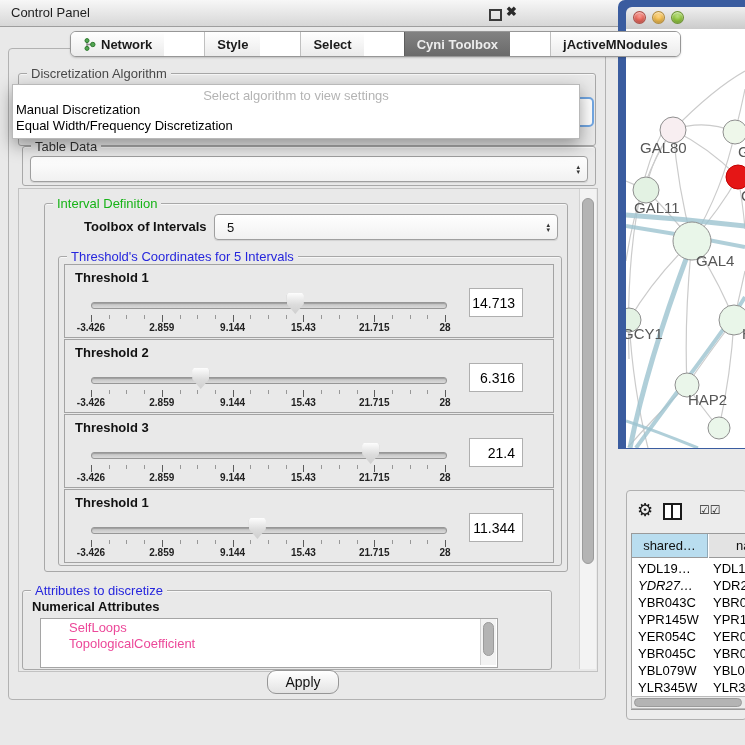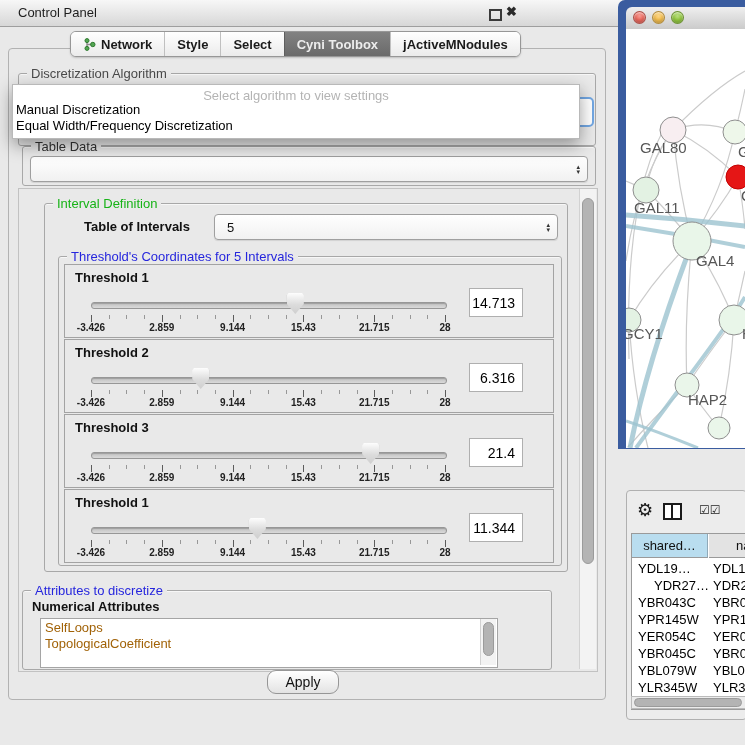--- a/index.html
+++ b/index.html
@@ -2,21 +2,21 @@
 <html><head>
 <meta charset="utf-8">
 <style>
   html,body{margin:0;padding:0;background:#e9e9e9;}
   #root{position:relative;width:745px;height:745px;overflow:hidden;
         font-family:"Liberation Sans",sans-serif;background:#e9e9e9;}
   .abs{position:absolute;}
   
   .titlebar{left:0;top:0;width:622px;height:26px;
     background:linear-gradient(#f7f7f7,#d7d7d7);border-bottom:1px solid #9e9e9e;}
-  .titlebar .wtitle{position:absolute;left:18px;top:5px;font-size:13px;color:#1d1d1d;}
+  .titlebar .wtitle{position:absolute;left:11px;top:5px;font-size:13px;color:#1d1d1d;}
   .float-ico{position:absolute;left:489px;top:9px;width:9px;height:8px;border:2px solid #3a3a3a;}
   .close-ico{position:absolute;left:506px;top:4px;font-size:13px;color:#2a2a2a;font-weight:bold;}
   
   .tabbar{display:flex;border:1px solid #979797;border-radius:6px;overflow:hidden;
     background:#fff;box-shadow:0 1px 2px rgba(0,0,0,.18);}
   .seg{font-size:13px;font-weight:600;color:#1a1a1a;padding:0 12px;line-height:23px;
     background:linear-gradient(#ffffff,#ebebeb);border-left:1px solid #c0c0c0;
     display:flex;align-items:center;gap:5px;white-space:nowrap;}
   .seg:first-child{border-left:none;}
   .seg.sel{background:linear-gradient(#828282,#6a6a6a);color:#ededed;border-color:#5e5e5e;}
@@ -60,21 +60,21 @@
   .tick.major{height:7px;background:#5c5c5c;}
   .tick.minor{height:4px;background:#979797;}
   .tlabel{position:absolute;top:57px;font-size:10px;font-weight:bold;color:#222;
     transform:translateX(-50%);white-space:nowrap;}
   .thr-value{position:absolute;left:404px;top:23px;width:54px;height:29px;background:#fff;
     border:1px solid #afafaf;font-size:14px;color:#000;text-align:right;line-height:29px;
     padding-right:7px;box-sizing:border-box;}
   
   .attr-list{left:40px;top:618px;width:456px;height:48px;background:#fff;
     border:1px solid #a5a5a5;overflow:hidden;}
-  .attr-item{font-size:13px;color:#a16207;padding:1px 0 0 4px;height:15px;line-height:15px;}
+  .attr-item{font-size:13px;color:#ec4899;padding:1px 0 0 28px;height:15px;line-height:15px;}
   
   .sbv{background:#f3f3f3;border-left:1px solid #d2d2d2;}
   .sbthumb{position:absolute;background:#b4b4b4;border:1px solid #9b9b9b;border-radius:6px;}
   
   .pushbtn{background:linear-gradient(#ffffff,#e3e3e3);border:1px solid #969696;
     border-radius:9px;font-size:14px;color:#111;text-align:center;}
   
   .netframe{left:618px;top:0;width:127px;height:449px;background:#3a5c9f;
     border-top-left-radius:7px;}
   .mactitle{left:626px;top:7px;width:119px;height:22px;
@@ -105,21 +105,21 @@
 <body>
 
 <div id="root">
 
   <div class="abs titlebar">
     <span class="wtitle">Control Panel</span>
     <span class="float-ico"></span>
     <span class="close-ico">✖</span>
   </div>
 
-  <div class="abs tabbar" style="left:70px;top:31px;height:24px;z-index:50;">
+  <div class="abs tabbar" style="left:70px;top:31px;height:24px;z-index:50;gap:40px;">
     <div class="seg">
       <svg width="13" height="13" viewBox="0 0 13 13">
         <line x1="4" y1="3" x2="4" y2="10" stroke="#8a8a8a" stroke-width="1.4"></line>
         <line x1="4" y1="6.5" x2="9.5" y2="6.5" stroke="#8a8a8a" stroke-width="1.4"></line>
         <circle cx="4" cy="2.6" r="2" fill="#53a653" stroke="#2f7a2f"></circle>
         <circle cx="4" cy="10.4" r="2" fill="#53a653" stroke="#2f7a2f"></circle>
         <circle cx="9.8" cy="6.5" r="2.2" fill="#53a653" stroke="#2f7a2f"></circle>
       </svg>
       <span>Network</span>
     </div>
@@ -156,21 +156,21 @@
   </div>
 
   <div class="abs" style="left:18px;top:188px;width:578px;height:482px;border:1px solid #c2c2c2;"></div>
   <div class="abs sbv" style="left:579px;top:189px;width:16px;height:480px;">
     <span class="sbthumb" style="left:2px;top:9px;width:10px;height:364px;"></span>
   </div>
 
   <div class="abs groupbox" style="left:44px;top:203px;width:522px;height:367px;">
     <span class="legend green">Interval Definition</span>
   </div>
-  <div class="abs" style="left:84px;top:219px;font-size:13px;font-weight:bold;color:#111;">Table of Intervals</div>
+  <div class="abs" style="left:84px;top:219px;font-size:13px;font-weight:bold;color:#111;">Toolbox of Intervals</div>
   <div class="abs combo" style="left:214px;top:214px;width:342px;height:24px;">
     <span class="ctext">5</span>
     <span class="stepper">
       <span>▴</span>
         <span>▾</span>
     </span>
   </div>
 
   <div class="abs groupbox" style="left:58px;top:256px;width:502px;height:308px;">
     <span class="legend blue">Threshold's Coordinates for 5 Intervals</span>
@@ -389,21 +389,21 @@
   <div class="abs tpanel"></div>
   <span class="gear">⚙</span>
   <span class="colico"></span>
   <span class="checks">☑☑</span>
   <div class="abs tbl">
     <div class="hcell" style="left:0;width:76px;background:#b9ddef;border-right:1px solid #8fa9b8;text-align:center;">shared…</div>
     <div class="hcell" style="left:77px;width:37px;background:#e3e3e3;padding-left:27px;">na</div>
     <div id="tblrows">
         <div class="tp-cell" style="left: 6px; top: 27px;">YDL19…</div>
         <div class="tp-cell" style="left: 81px; top: 27px;">YDL1</div>
-        <div class="tp-cell" style="left: 22px; top: 44px;">YDR27…</div>
+        <div class="tp-cell" style="left: 6px; top: 44px; font-style: italic;">YDR27…</div>
         <div class="tp-cell" style="left: 81px; top: 44px;">YDR2</div>
         <div class="tp-cell" style="left: 6px; top: 61px;">YBR043C</div>
         <div class="tp-cell" style="left: 81px; top: 61px;">YBR0</div>
         <div class="tp-cell" style="left: 6px; top: 78px;">YPR145W</div>
         <div class="tp-cell" style="left: 81px; top: 78px;">YPR1</div>
         <div class="tp-cell" style="left: 6px; top: 95px;">YER054C</div>
         <div class="tp-cell" style="left: 81px; top: 95px;">YER0</div>
         <div class="tp-cell" style="left: 6px; top: 112px;">YBR045C</div>
         <div class="tp-cell" style="left: 81px; top: 112px;">YBR0</div>
         <div class="tp-cell" style="left: 6px; top: 129px;">YBL079W</div>

